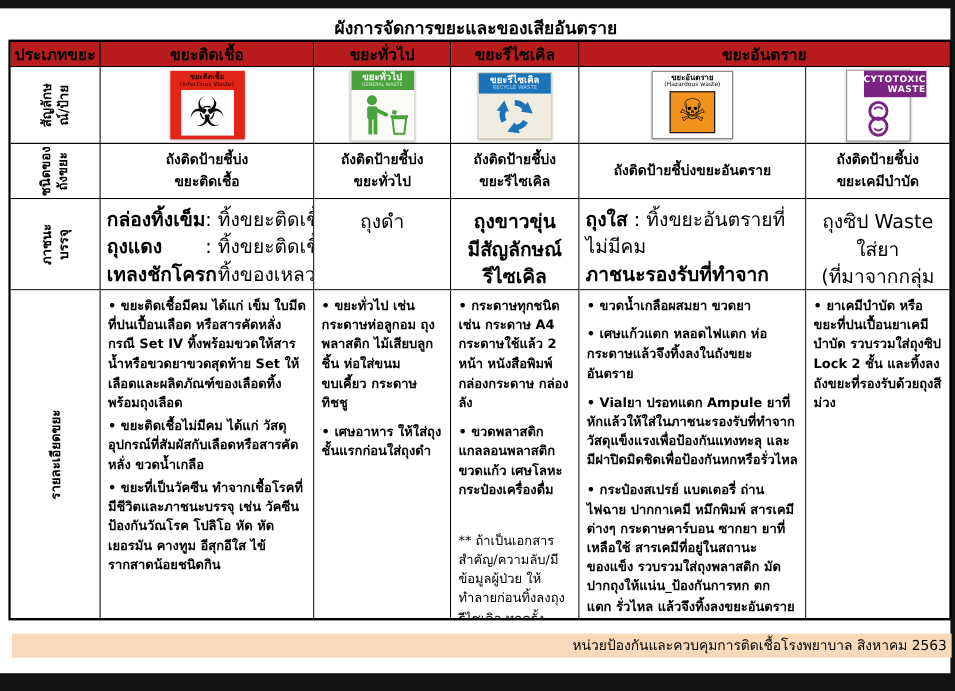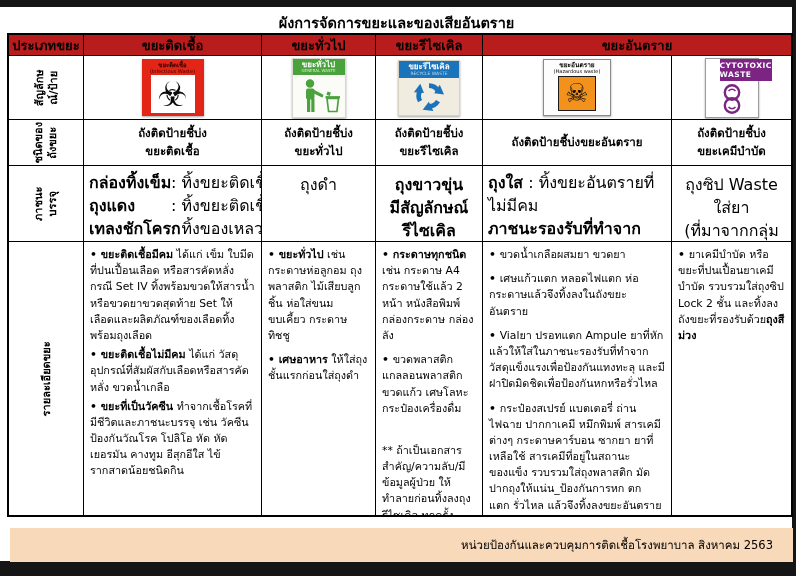--- a/index.html
+++ b/index.html
@@ -34,28 +34,28 @@
 
   .bincell{display:flex;flex-direction:column;align-items:center;justify-content:center;
            font-size:11.5px;font-weight:600;line-height:1.55;text-align:center;}
 
   .contcell{font-size:16px;line-height:1.45;padding:5px 5px;}
   .lead{display:inline-block;width:82px;}
   .cline{white-space:nowrap;}
   .centertext{text-align:center;padding-top:7px;}
 
   .detcell{font-size:10.8px;line-height:1.5;padding:5px 6px;}
-  p.bullet{margin:0 0 3px 0;}
+  p.bullet{margin:0 0 3px 0;font-weight:bold;}
   p.bullet::before{content:"• ";font-weight:bold;}
   p.bullet.sp{margin-bottom:8px;}
   .note{margin-top:26px;}
 
-  .footer{position:absolute;left:10px;top:528px;width:783px;height:34px;background:#f8d9ba;
+  .footer{position:absolute;left:10px;top:528px;width:783px;height:20px;background:#f8d9ba;
           box-sizing:border-box;display:flex;align-items:center;justify-content:flex-end;
-          padding-right:20px;font-size:11.5px;}
+          padding-right:4px;font-size:11.5px;}
 
   
   .sign{box-shadow:0 1px 2px rgba(0,0,0,.35);}
   .sign-inf{width:62px;height:57px;background:#e32517;display:flex;flex-direction:column;
             align-items:center;padding-top:2px;box-sizing:border-box;}
   .sign-inf .t1{font-size:6px;font-weight:bold;color:#2a0000;line-height:1.2;}
   .sign-inf .t2{font-size:5px;color:#3d0000;line-height:1.2;}
   .sign-inf .box{background:#fff;width:44px;height:38px;margin-top:1px;display:flex;
                  align-items:center;justify-content:center;}
   .bio-glyph{font-size:34px;line-height:1;color:#0a0a0a;}
@@ -78,21 +78,21 @@
             box-sizing:border-box;display:flex;flex-direction:column;align-items:center;
             padding-top:1px;}
   .sign-haz .t1{font-size:6.5px;font-weight:bold;line-height:1.25;}
   .sign-haz .t2{font-size:5px;line-height:1.1;}
   .sign-haz .box{width:36px;height:33px;background:#f2921d;border:1.5px solid #1a1a1a;
                  margin-top:1px;display:flex;align-items:center;justify-content:center;}
   .skull-glyph{font-size:26px;line-height:1;color:#0a0a0a;}
 
   .sign-cyt{width:54px;height:60px;background:#fff;border:1px solid #9a9a9a;
             box-sizing:border-box;display:flex;flex-direction:column;align-items:center;}
-  .sign-cyt .hd{width:100%;background:#7b2483;text-align:left;padding:2px 0;margin-left:28px;}
+  .sign-cyt .hd{width:100%;background:#7b2483;text-align:right;padding:2px 0;margin-left:28px;}
   .sign-cyt .t1,.sign-cyt .t2{font-size:7.5px;font-weight:bold;color:#fff;line-height:1.2;
             letter-spacing:.5px;}
   .sign-cyt .bd{flex:1;display:flex;align-items:center;justify-content:center;}
 </style>
 </head>
 <body>
 
 <div class="bar-top"></div>
 <div class="bar-right"></div>
 <div class="bar-bottom"></div>

